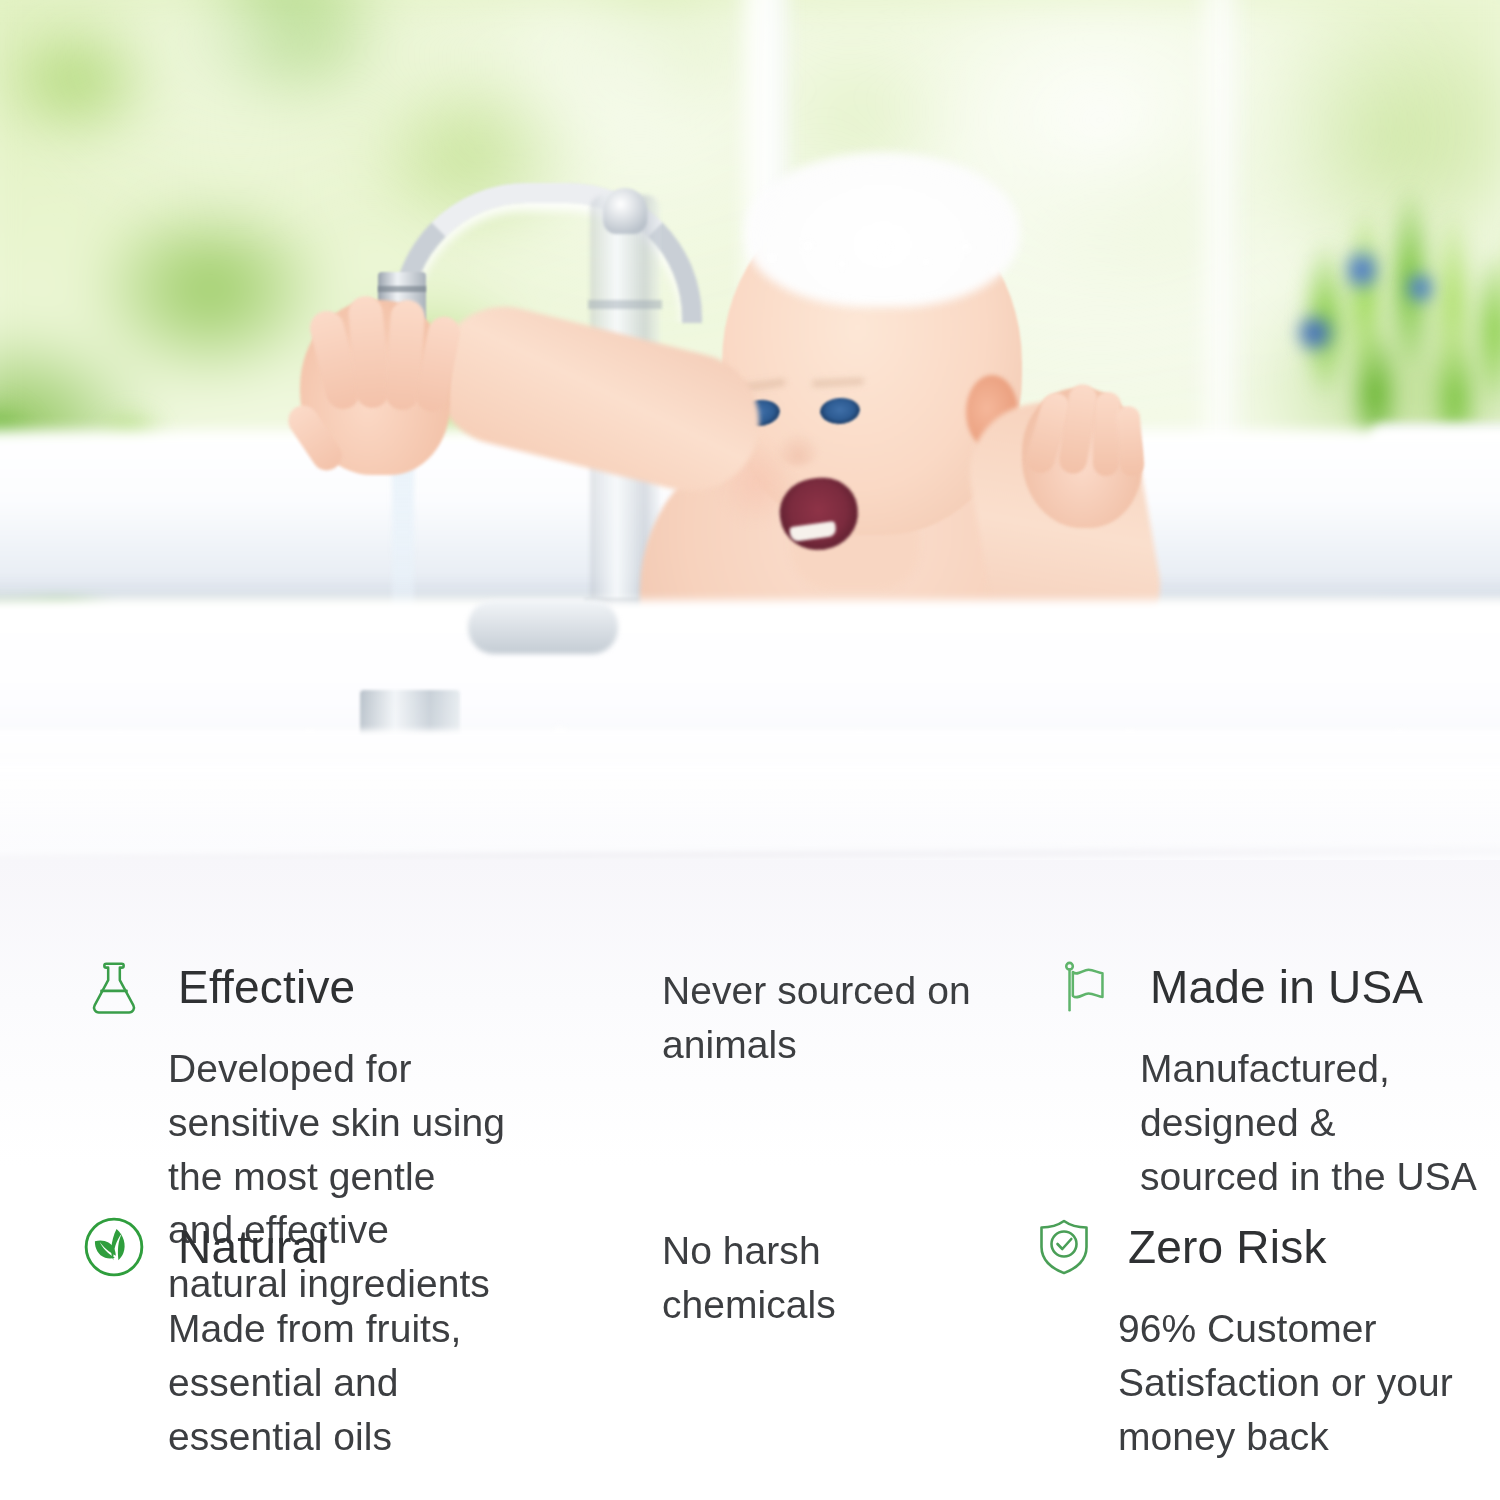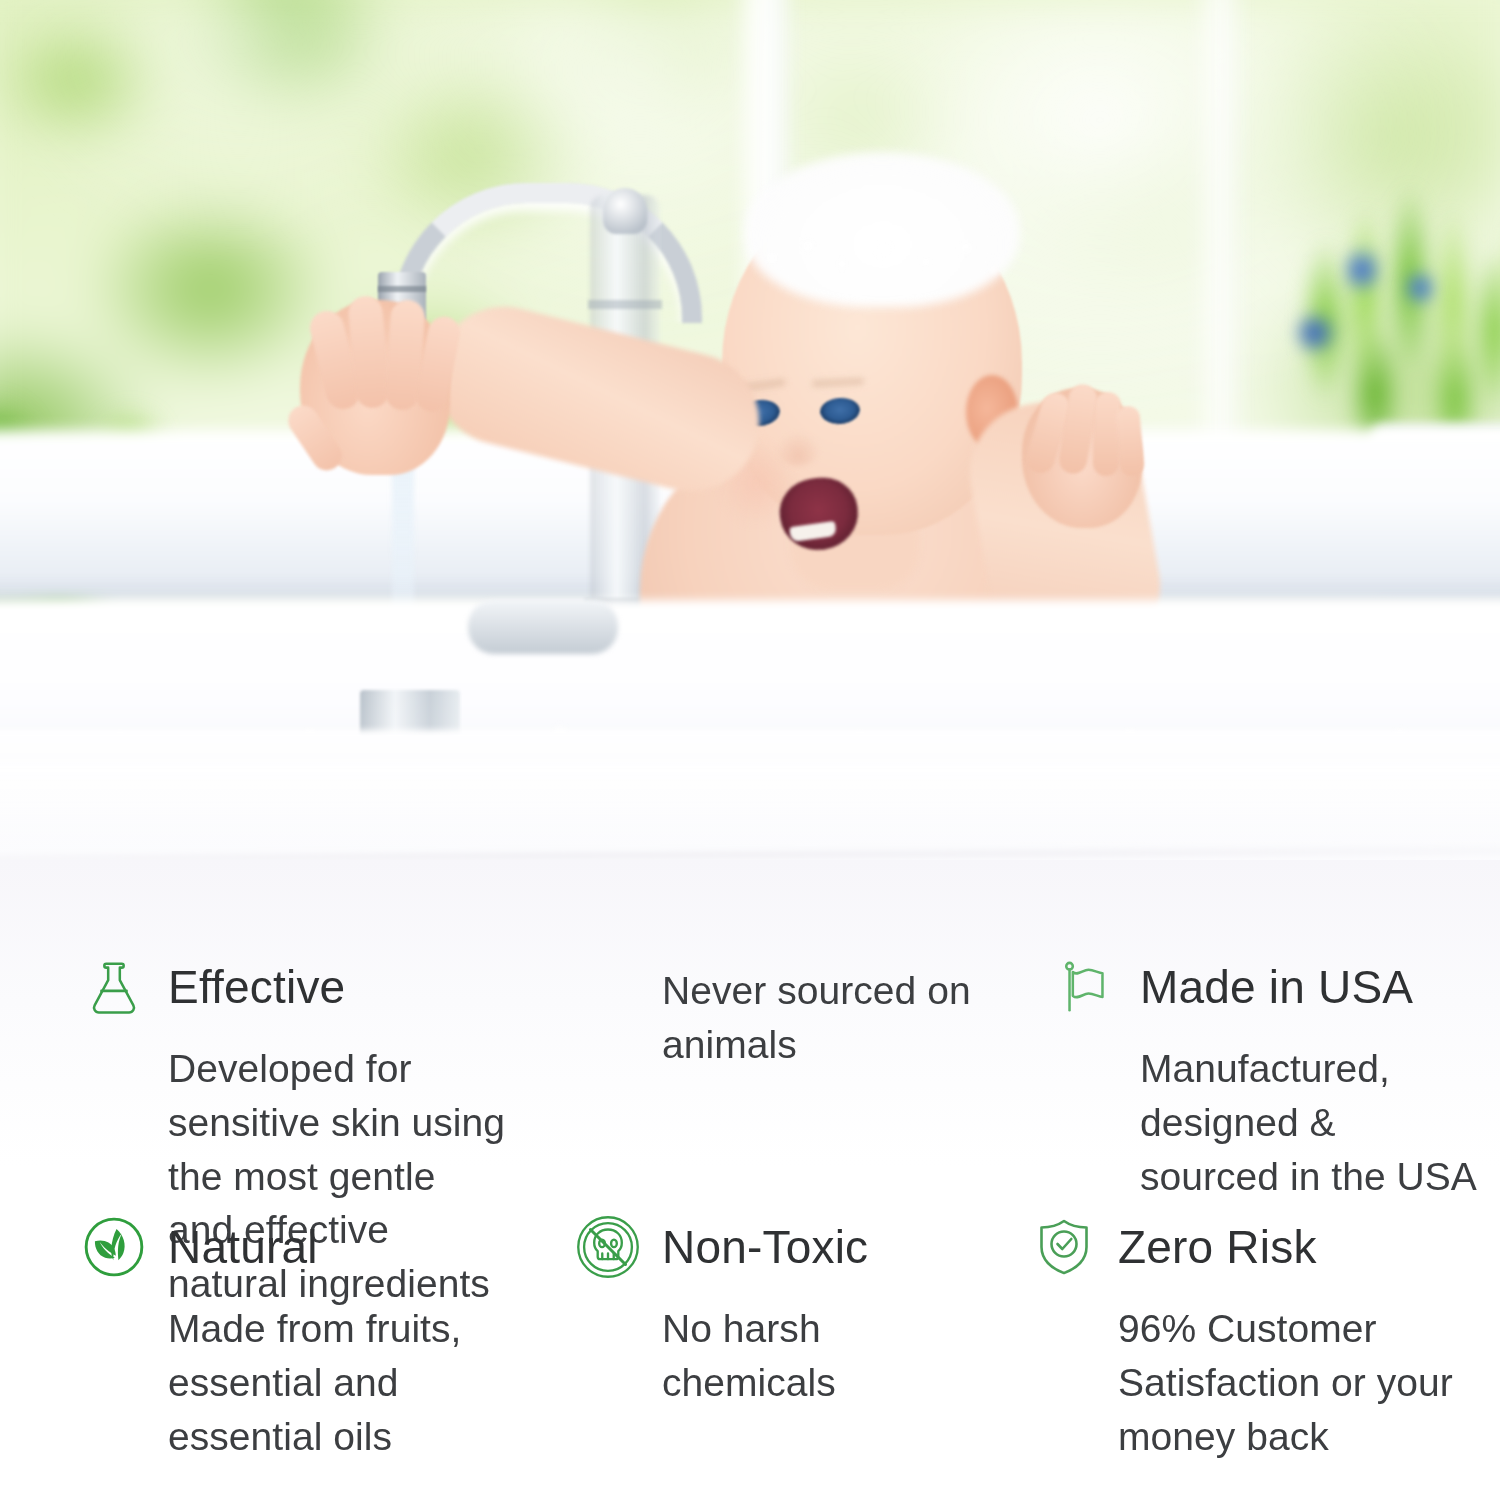--- a/index.html
+++ b/index.html
@@ -457,21 +457,21 @@
   .cell.c0 { left: 78px;   top: 88px;  }
   .cell.c1 { left: 572px;  top: 88px;  }
   .cell.c2 { left: 1050px; top: 88px;  }
   .cell.c3 { left: 78px;   top: 348px; }
   .cell.c4 { left: 572px;  top: 348px; }
   .cell.c5 { left: 1028px; top: 348px; }
 
   .head-row {
     display: flex;
     align-items: center;
-    gap: 18px;
+    gap: 28px;
     height: 78px;
   }
   .icon-box {
     width: 72px;
     height: 72px;
     flex: 0 0 72px;
     display: flex;
     align-items: center;
     justify-content: center;
   }
@@ -620,34 +620,20 @@
               <path d="M34.5 14.5 c7 6 9.6 15.5 6.6 23.4 c-1 2.6 -2.7 5 -4.8 6.9 c-1.1 -9 -0.5 -18.4 3.3 -25.8 c-5.3 6.4 -8.2 15.6 -8.3 25.8 c-1.6 -3.3 -2.2 -7 -2 -10.6 c0.5 -7.7 2.4 -14.4 5.2 -19.7 z" fill="#2f9e3d"></path>
               <path d="M13.5 26.5 c7.5 -2.3 15.4 0.5 18.6 6.9 c1.1 2.2 1.6 4.6 1.6 7 c-6.2 -3.3 -12.1 -8 -15.6 -13.5 c2.9 6.3 8.2 11.8 14.8 15.5 c-3 1 -6.4 1 -9.5 0 c-6.6 -2.1 -10.2 -9.3 -9.9 -15.9 z" fill="#2f9e3d"></path>
             </svg>
           </div>
           <div class="benefit-title">Natural</div>
         </div>
         <div class="benefit-desc">Made from fruits, essential and essential oils</div>
       </div>
 
       <div class="cell c4">
-        <div class="head-row">
-          <div class="icon-box">
-            <svg width="68" height="68" viewBox="0 0 64 64" fill="none" stroke="#3a9e4a" stroke-width="2.2" stroke-linecap="round" stroke-linejoin="round">
-              <circle cx="32" cy="32" r="28"></circle>
-              <circle cx="32" cy="32" r="22.5"></circle>
-              <path d="M32 15.5 c-7.6 0 -13 5.4 -13 12.4 c0 3.6 1.4 6.3 3.3 8 v5.2 c0 1.3 1 2.3 2.3 2.3 h14.8 c1.3 0 2.3 -1 2.3 -2.3 v-5.2 c1.9 -1.7 3.3 -4.4 3.3 -8 c0 -7 -5.4 -12.4 -13 -12.4 z"></path>
-              <ellipse cx="26.4" cy="28.6" rx="2.7" ry="3.5"></ellipse>
-              <ellipse cx="37.6" cy="28.6" rx="2.7" ry="3.5"></ellipse>
-              <path d="M26.6 38 v5.4 M32 38 v5.4 M37.4 38 v5.4"></path>
-              <path d="M15.5 15.5 L48.5 48.5" stroke-width="2.8"></path>
-            </svg>
-          </div>
-          <div class="benefit-title">Non-Toxic</div>
-        </div>
         <div class="benefit-desc">No harsh chemicals</div>
       </div>
 
       <div class="cell c5">
         <div class="head-row">
           <div class="icon-box">
             <svg width="64" height="64" viewBox="0 0 64 64" fill="none" stroke="#4a9f57" stroke-width="2.6" stroke-linecap="round" stroke-linejoin="round">
               <path d="M32 6 C25 11 17 12.5 9.5 12.5 V32 c0 12.5 9.5 21.5 22.5 26 c13 -4.5 22.5 -13.5 22.5 -26 V12.5 C47 12.5 39 11 32 6 z"></path>
               <circle cx="32" cy="29" r="12.5"></circle>
               <path d="M25.5 29 l4.8 5 l9 -10"></path>

